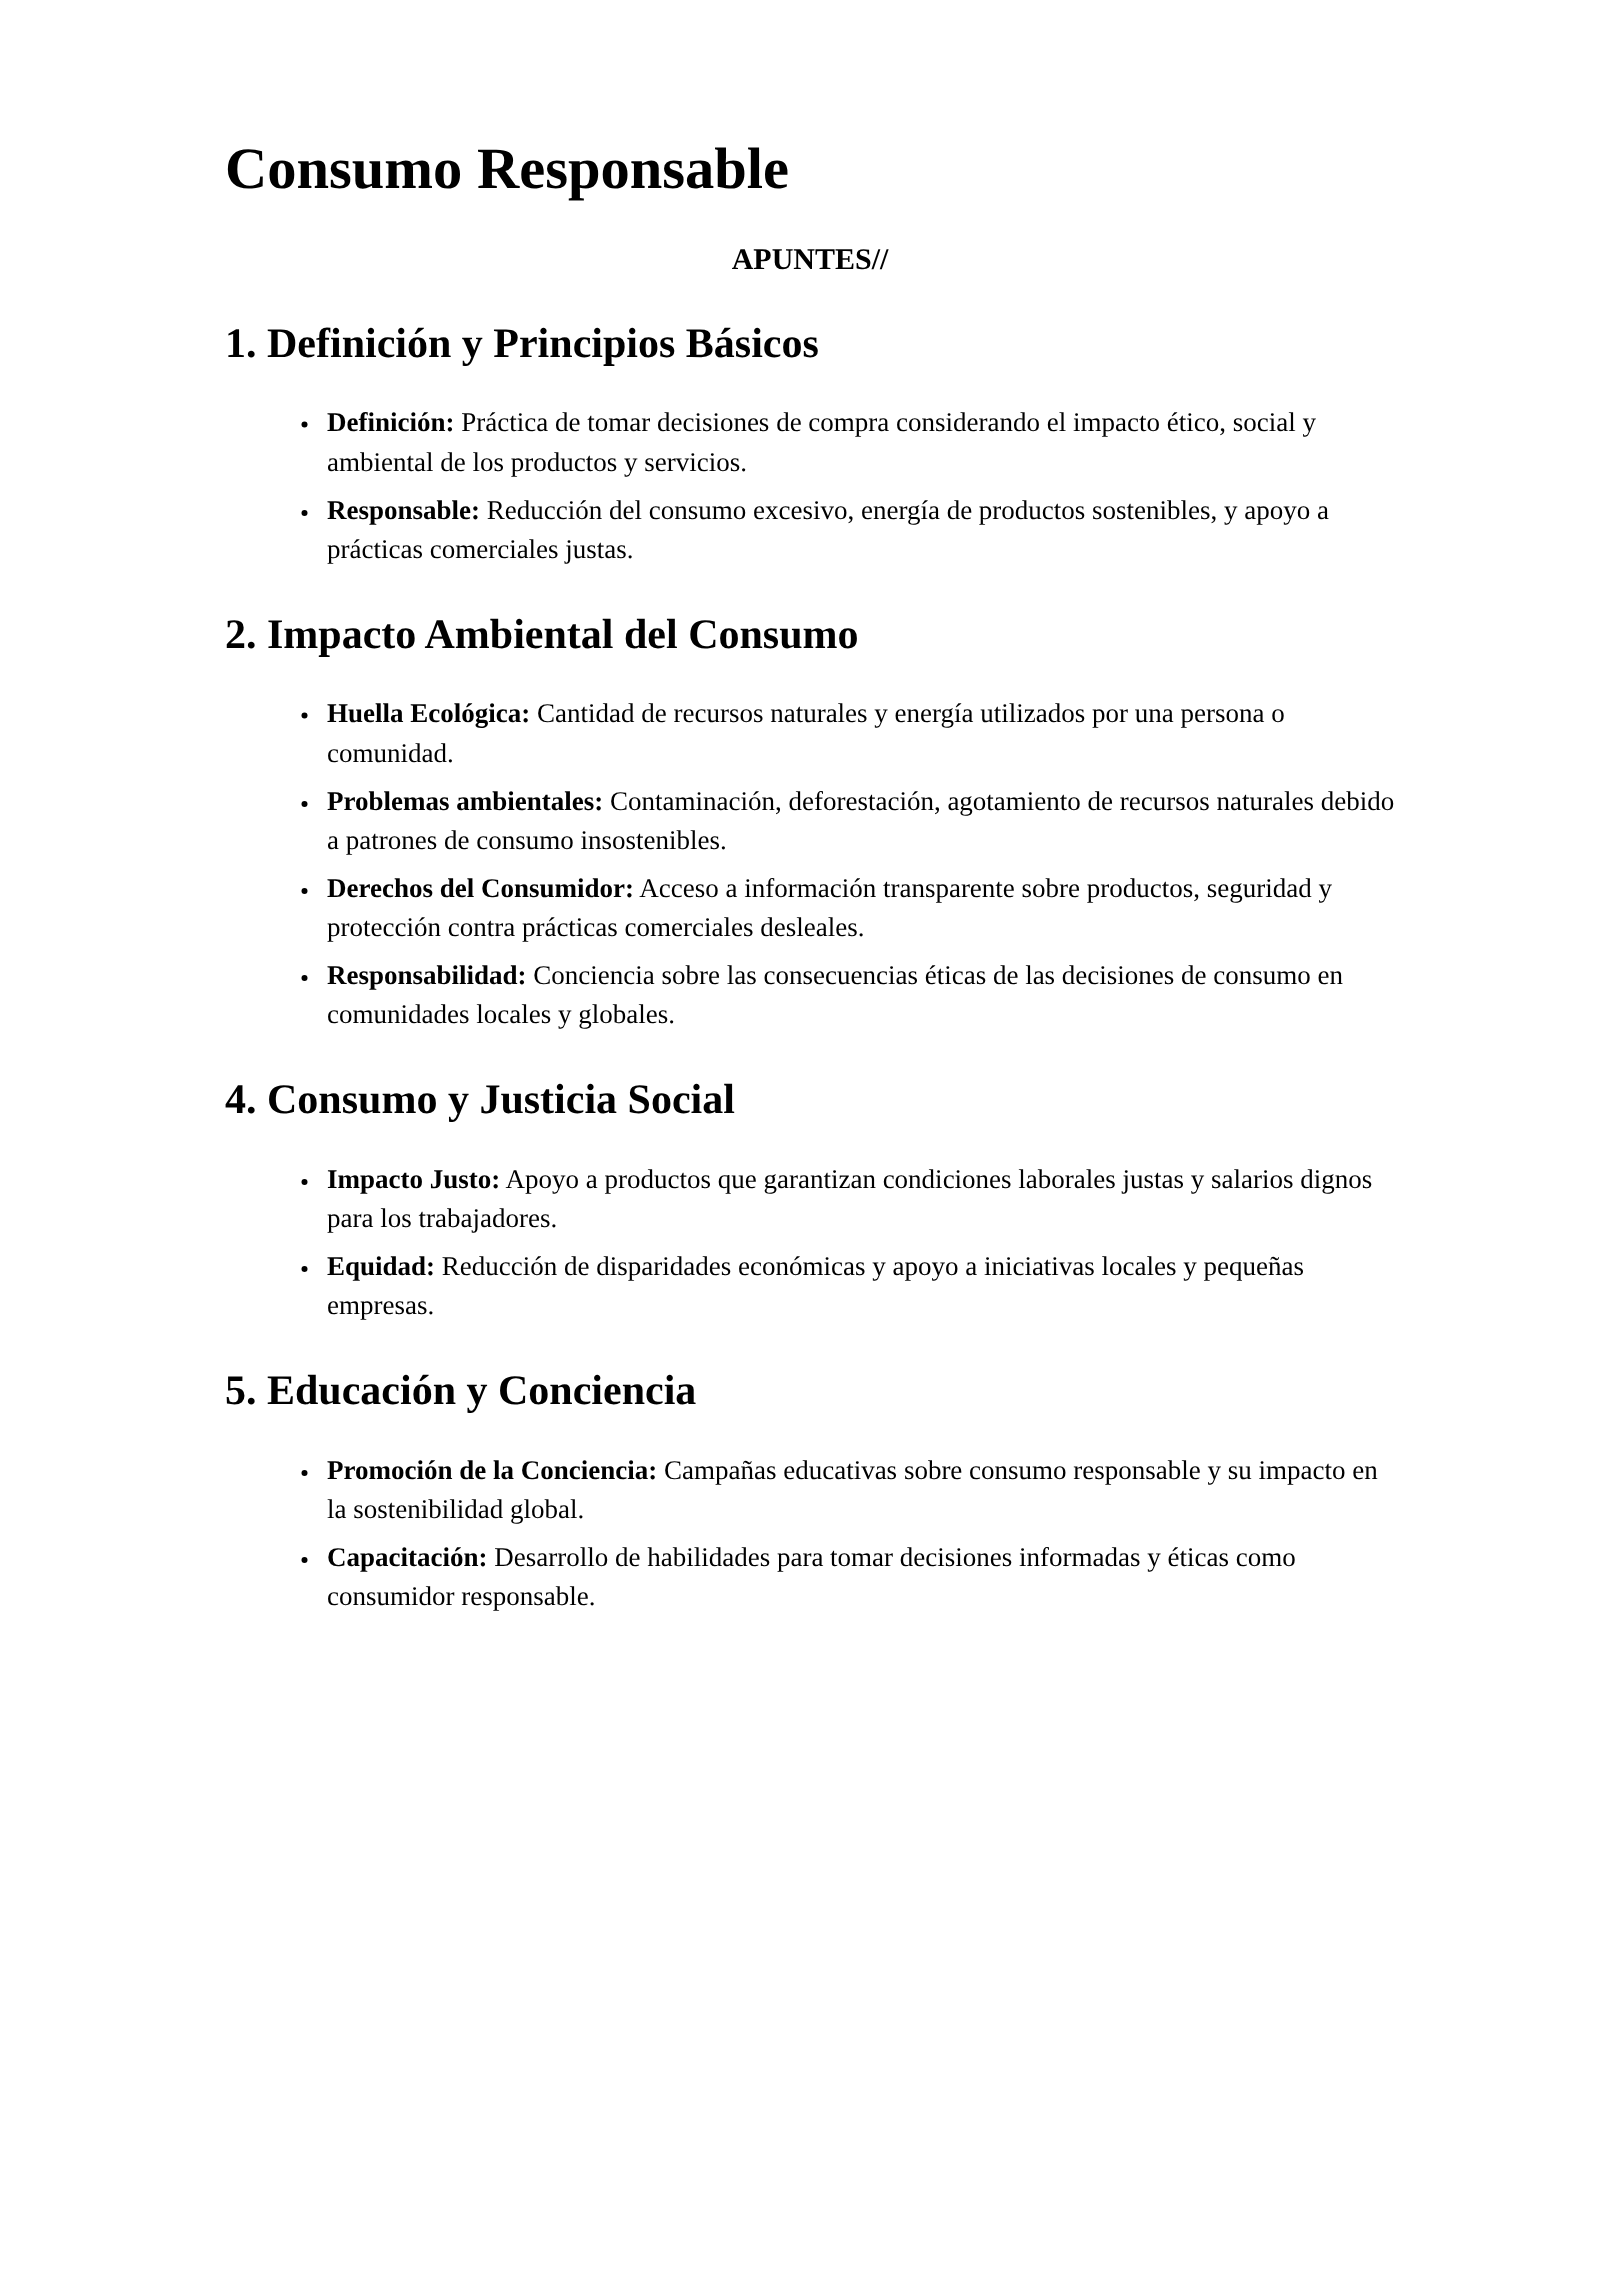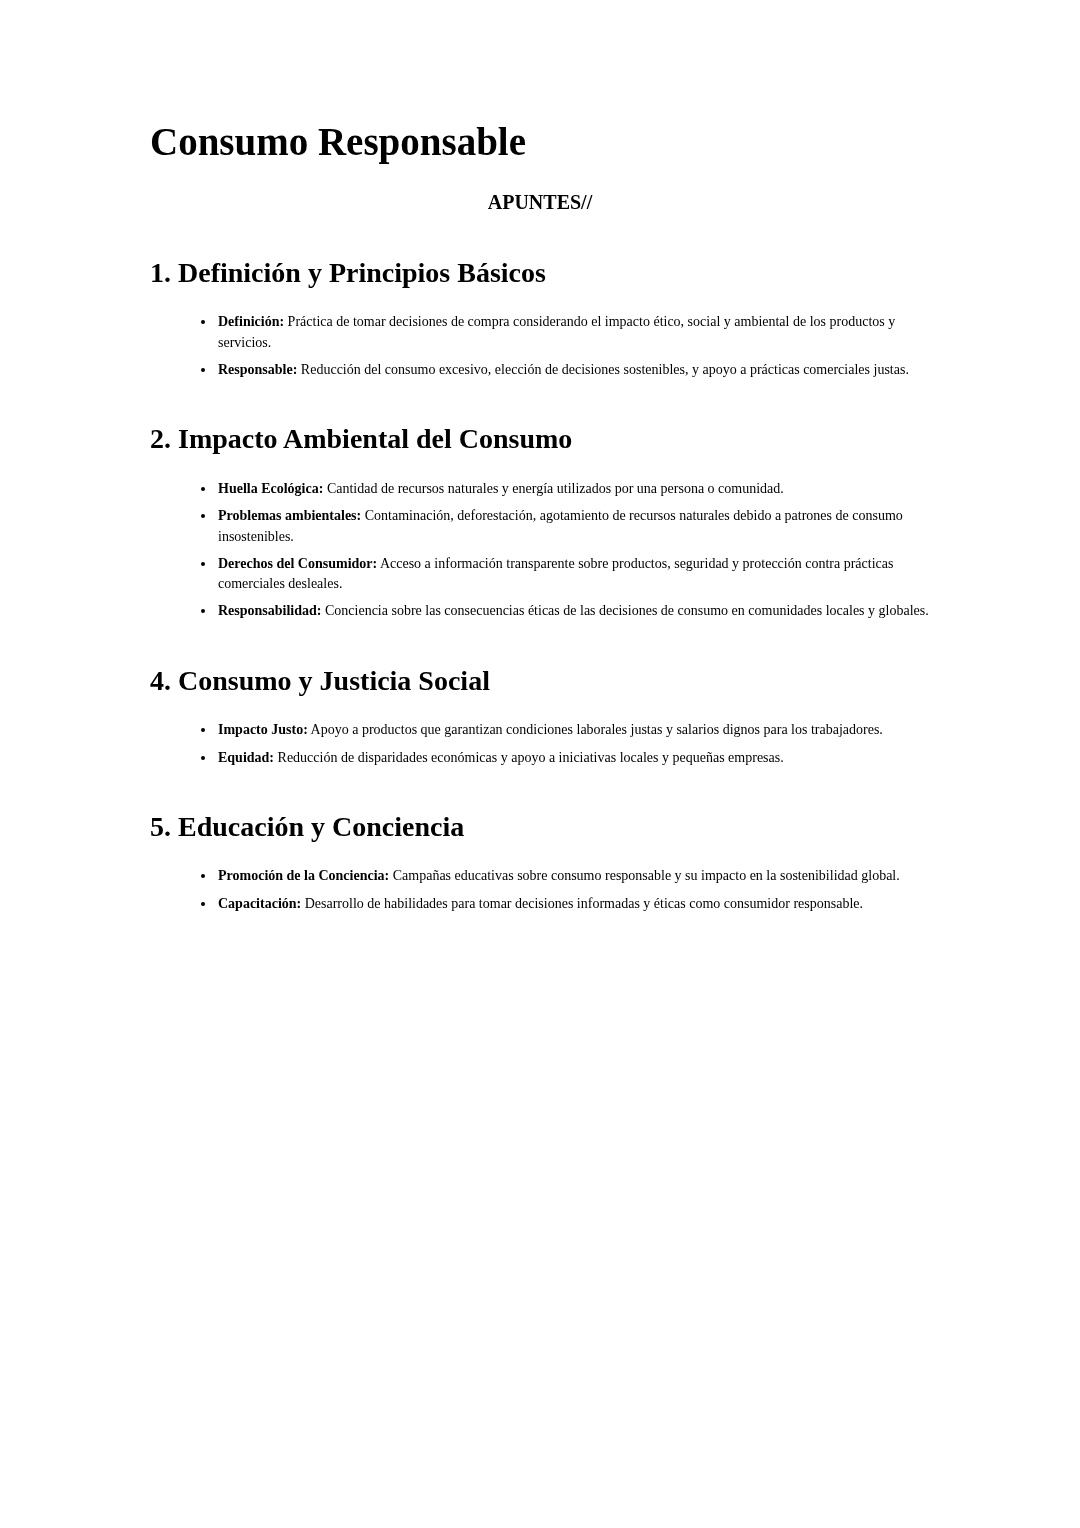--- a/index.html
+++ b/index.html
@@ -8,50 +8,50 @@
   }
   body {
     font-family: "Liberation Serif", "DejaVu Serif", serif;
     color: #000000;
   }
   .page {
     width: 1080px;
     height: 1528px;
     margin: 0 auto;
     background: #ffffff;
-    padding: 120px 150px 60px 150px;
+    padding: 91px 150px 60px 150px;
     overflow: hidden;
   }
   h1.doc-title {
     font-size: 39px;
     font-weight: bold;
     line-height: 1.15;
     margin-bottom: 26px;
     letter-spacing: 0;
   }
   p.doc-subtitle {
     font-size: 20px;
     font-weight: bold;
     margin-bottom: 14px;
     text-align: center;
   }
   h2.section-heading {
     font-size: 28px;
     font-weight: bold;
     line-height: 1.2;
-    margin-top: 42px;
+    margin-top: 28px;
     margin-bottom: 22px;
   }
   ul.bullet-list {
     list-style: disc;
     margin: 0 0 6px 0;
     padding-left: 66px;
   }
   ul.bullet-list li {
-    font-size: 14px;
+    font-size: 18px;
     line-height: 1.45;
     margin-bottom: 6px;
     padding-left: 2px;
     font-family: Liberation Serif, serif;
   }
   ul.bullet-list li::marker {
     font-size: 15px;
   }
   .bullet-term {
     font-weight: bold;
@@ -63,21 +63,21 @@
 <div class="page">
 
   <h1 class="doc-title">Consumo Responsable</h1>
 
   <p class="doc-subtitle">APUNTES//</p>
 
   <section>
     <h2 class="section-heading">1. Definición y Principios Básicos</h2>
     <ul class="bullet-list">
       <li><span class="bullet-term">Definición:</span><span> Práctica de tomar decisiones de compra considerando el impacto ético, social y ambiental de los productos y servicios.</span></li>
-      <li><span class="bullet-term">Responsable:</span><span> Reducción del consumo excesivo, elección de decisiones sostenibles, y apoyo a prácticas comerciales justas.</span></li>
+      <li><span class="bullet-term">Responsable:</span><span> Reducción del consumo excesivo, energía de productos sostenibles, y apoyo a prácticas comerciales justas.</span></li>
     </ul>
   </section>
 
   <section>
     <h2 class="section-heading">2. Impacto Ambiental del Consumo</h2>
     <ul class="bullet-list">
       <li><span class="bullet-term">Huella Ecológica:</span><span> Cantidad de recursos naturales y energía utilizados por una persona o comunidad.</span></li>
       <li><span class="bullet-term">Problemas ambientales:</span><span> Contaminación, deforestación, agotamiento de recursos naturales debido a patrones de consumo insostenibles.</span></li>
     </ul>
   </section>

